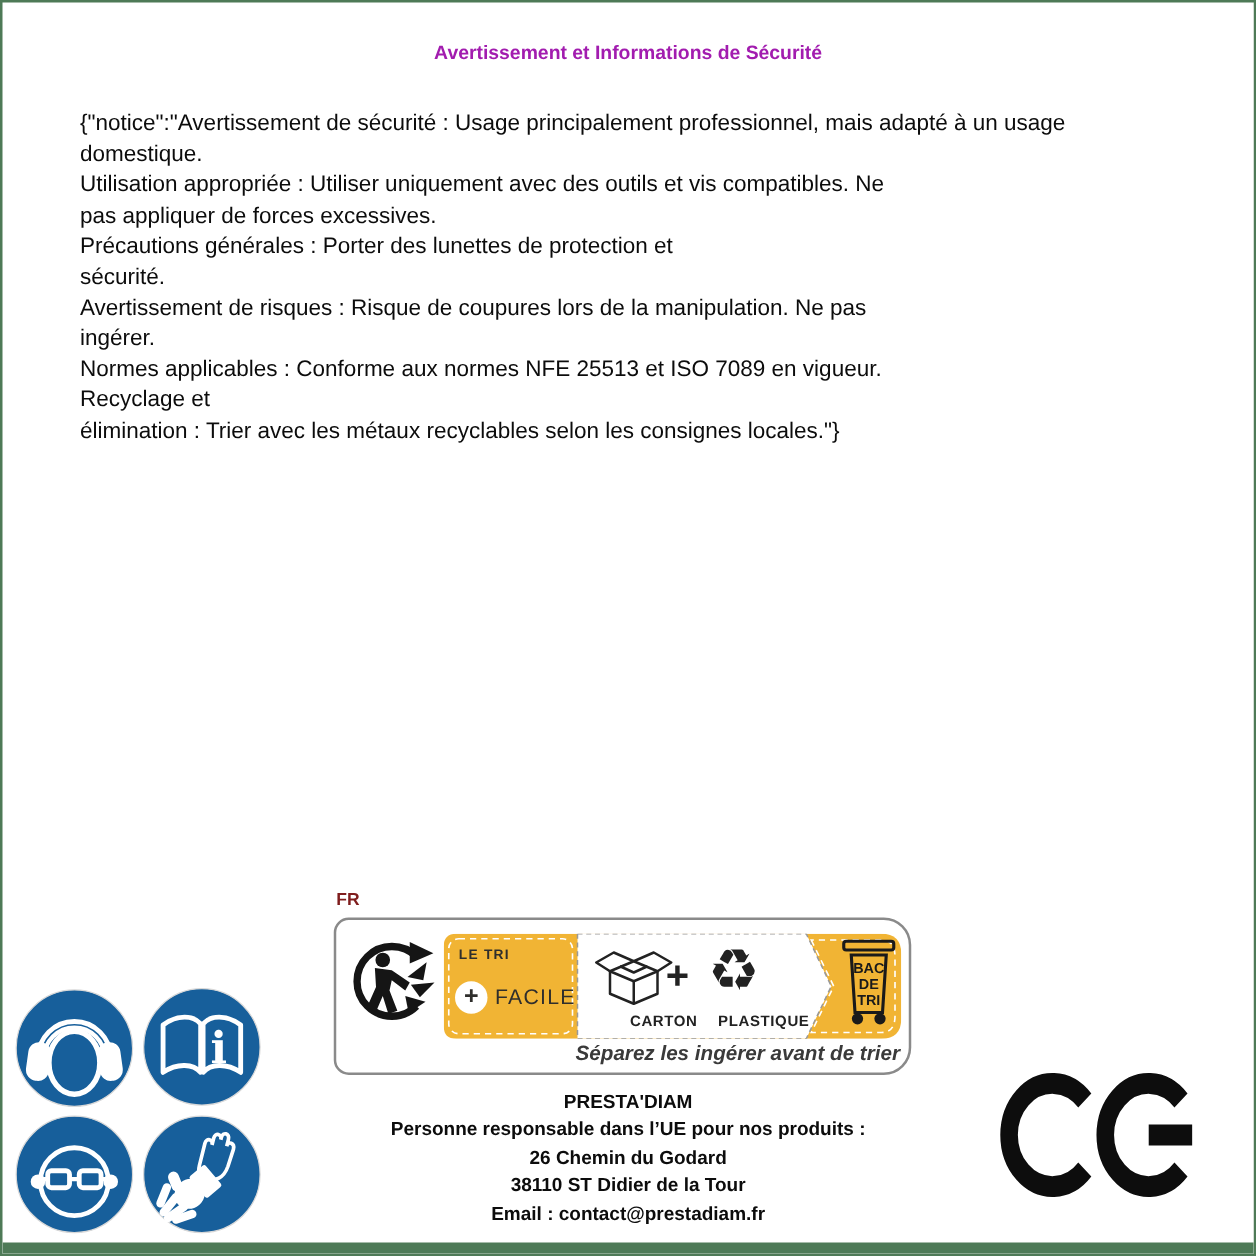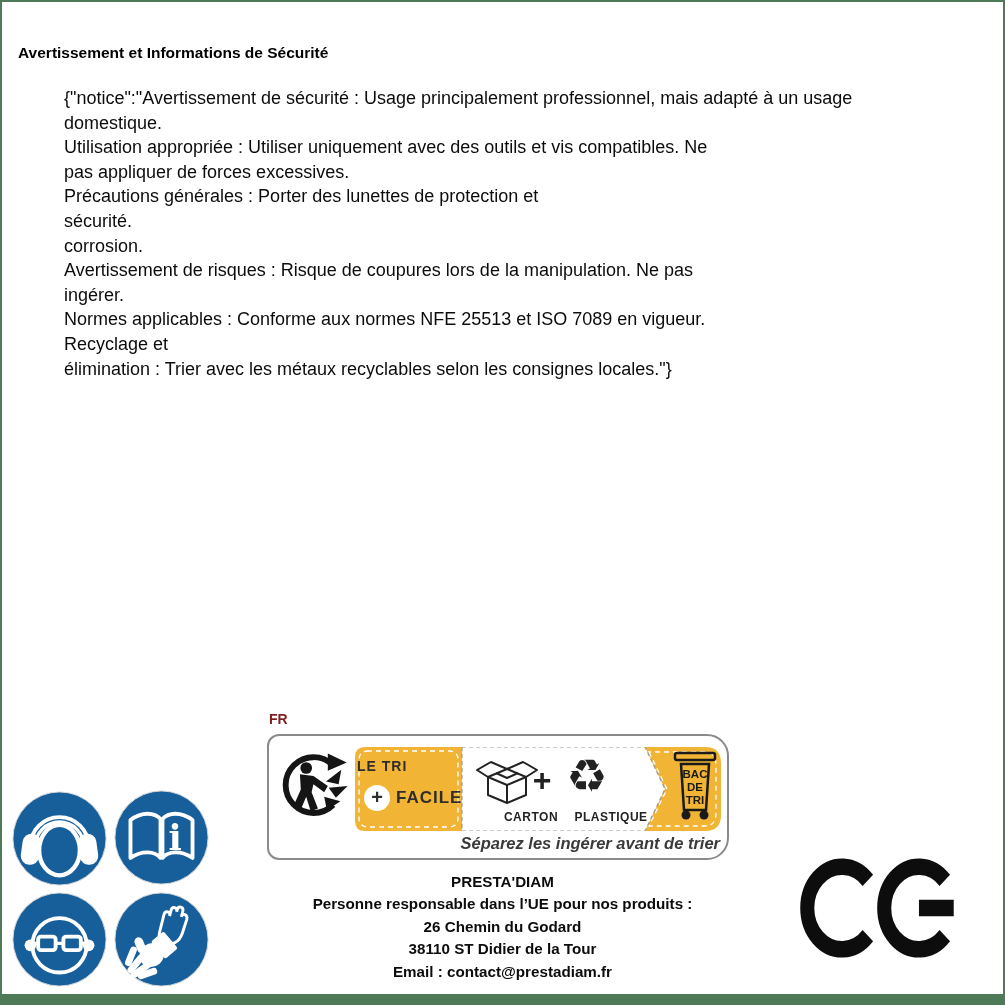--- a/index.html
+++ b/index.html
@@ -2,35 +2,35 @@
 <html><head>
 <meta charset="utf-8">
 <style>
   html,body{margin:0;padding:0;background:#fff;}
   .page{
     position:relative;width:1005px;height:1005px;box-sizing:border-box;
     background:#fff;border:2px solid #4E7A57;overflow:hidden;
     font-family:"Liberation Sans",sans-serif;color:#000;
   }
   .title{
-    position:absolute;left:0;right:0;top:26px;margin:16px;
-    font-size:15.5px;font-weight:bold;color:#000000;
+    position:absolute;left:0;right:0;top:26px;margin:6px;
+    text-align:center;font-size:15.5px;font-weight:bold;color:#a21caf;
   }
   .notice{position:absolute;left:62px;top:84px;width:900px;}
   .notice .nl{font-size:18px;line-height:24.6px;white-space:nowrap;color:#0c0c0c;}
   .fr-label{position:absolute;left:267px;top:709px;font-size:14px;font-weight:bold;color:#7f1d1d;}
   .tri-box{
     position:absolute;left:265px;top:732px;width:462px;height:126px;box-sizing:border-box;
     border:2px solid #8a8a8a;border-radius:12px 22px 22px 12px;background:#fff;
   }
   .tri-box .triman{position:absolute;left:12px;top:8px;}
   .band{position:absolute;left:86px;top:11px;}
   .ov{position:absolute;color:#2F2E2C;}
-  .letri{left:88px;top:22px;font-size:14px;font-weight:bold;letter-spacing:1px;}
-  .facile{left:127px;top:52px;font-size:17px;font-weight:bold;letter-spacing:1px;}
+  .letri{left:98px;top:22px;font-size:11px;font-weight:bold;letter-spacing:1px;}
+  .facile{left:127px;top:52px;font-size:17px;font-weight:normal;letter-spacing:1px;}
   .plus-circle{
     left:95px;top:49px;width:26px;height:26px;border-radius:50%;background:#fff;
     text-align:center;line-height:25px;font-size:20px;font-weight:bold;color:#2F2E2C;
   }
   .carton-icon{left:205px;top:19px;}
   .mat-label{font-size:12px;font-weight:bold;letter-spacing:.5px;color:#222;text-align:center;top:74px;margin-left:24px;}
   .carton-label{left:205px;width:66px;}
   .sep-plus{left:258px;top:26px;width:30px;text-align:center;font-size:32px;font-weight:bold;color:#222;}
   .recycle{left:295px;top:14px;width:46px;text-align:center;font-size:46px;line-height:52px;color:#222;
     font-family:"DejaVu Sans","Liberation Sans",sans-serif;}
@@ -52,21 +52,20 @@
 
   <h1 class="title">Avertissement et Informations de Sécurité</h1>
 
   <div class="notice">
     <div class="nl">{"notice":"Avertissement de sécurité : Usage principalement professionnel, mais adapté à un usage</div>
     <div class="nl">domestique.</div>
     <div class="nl">Utilisation appropriée : Utiliser uniquement avec des outils et vis compatibles. Ne</div>
     <div class="nl">pas appliquer de forces excessives.</div>
     <div class="nl">Précautions générales : Porter des lunettes de protection et</div>
     <div class="nl">sécurité.</div>
-    <div class="nl">corrosion.</div>
     <div class="nl">Avertissement de risques : Risque de coupures lors de la manipulation. Ne pas</div>
     <div class="nl">ingérer.</div>
     <div class="nl">Normes applicables : Conforme aux normes NFE 25513 et ISO 7089 en vigueur.</div>
     <div class="nl">Recyclage et</div>
     <div class="nl">élimination : Trier avec les métaux recyclables selon les consignes locales."}</div>
   </div>
 
   <div class="fr-label">FR</div>
 
   <div class="tri-box">

